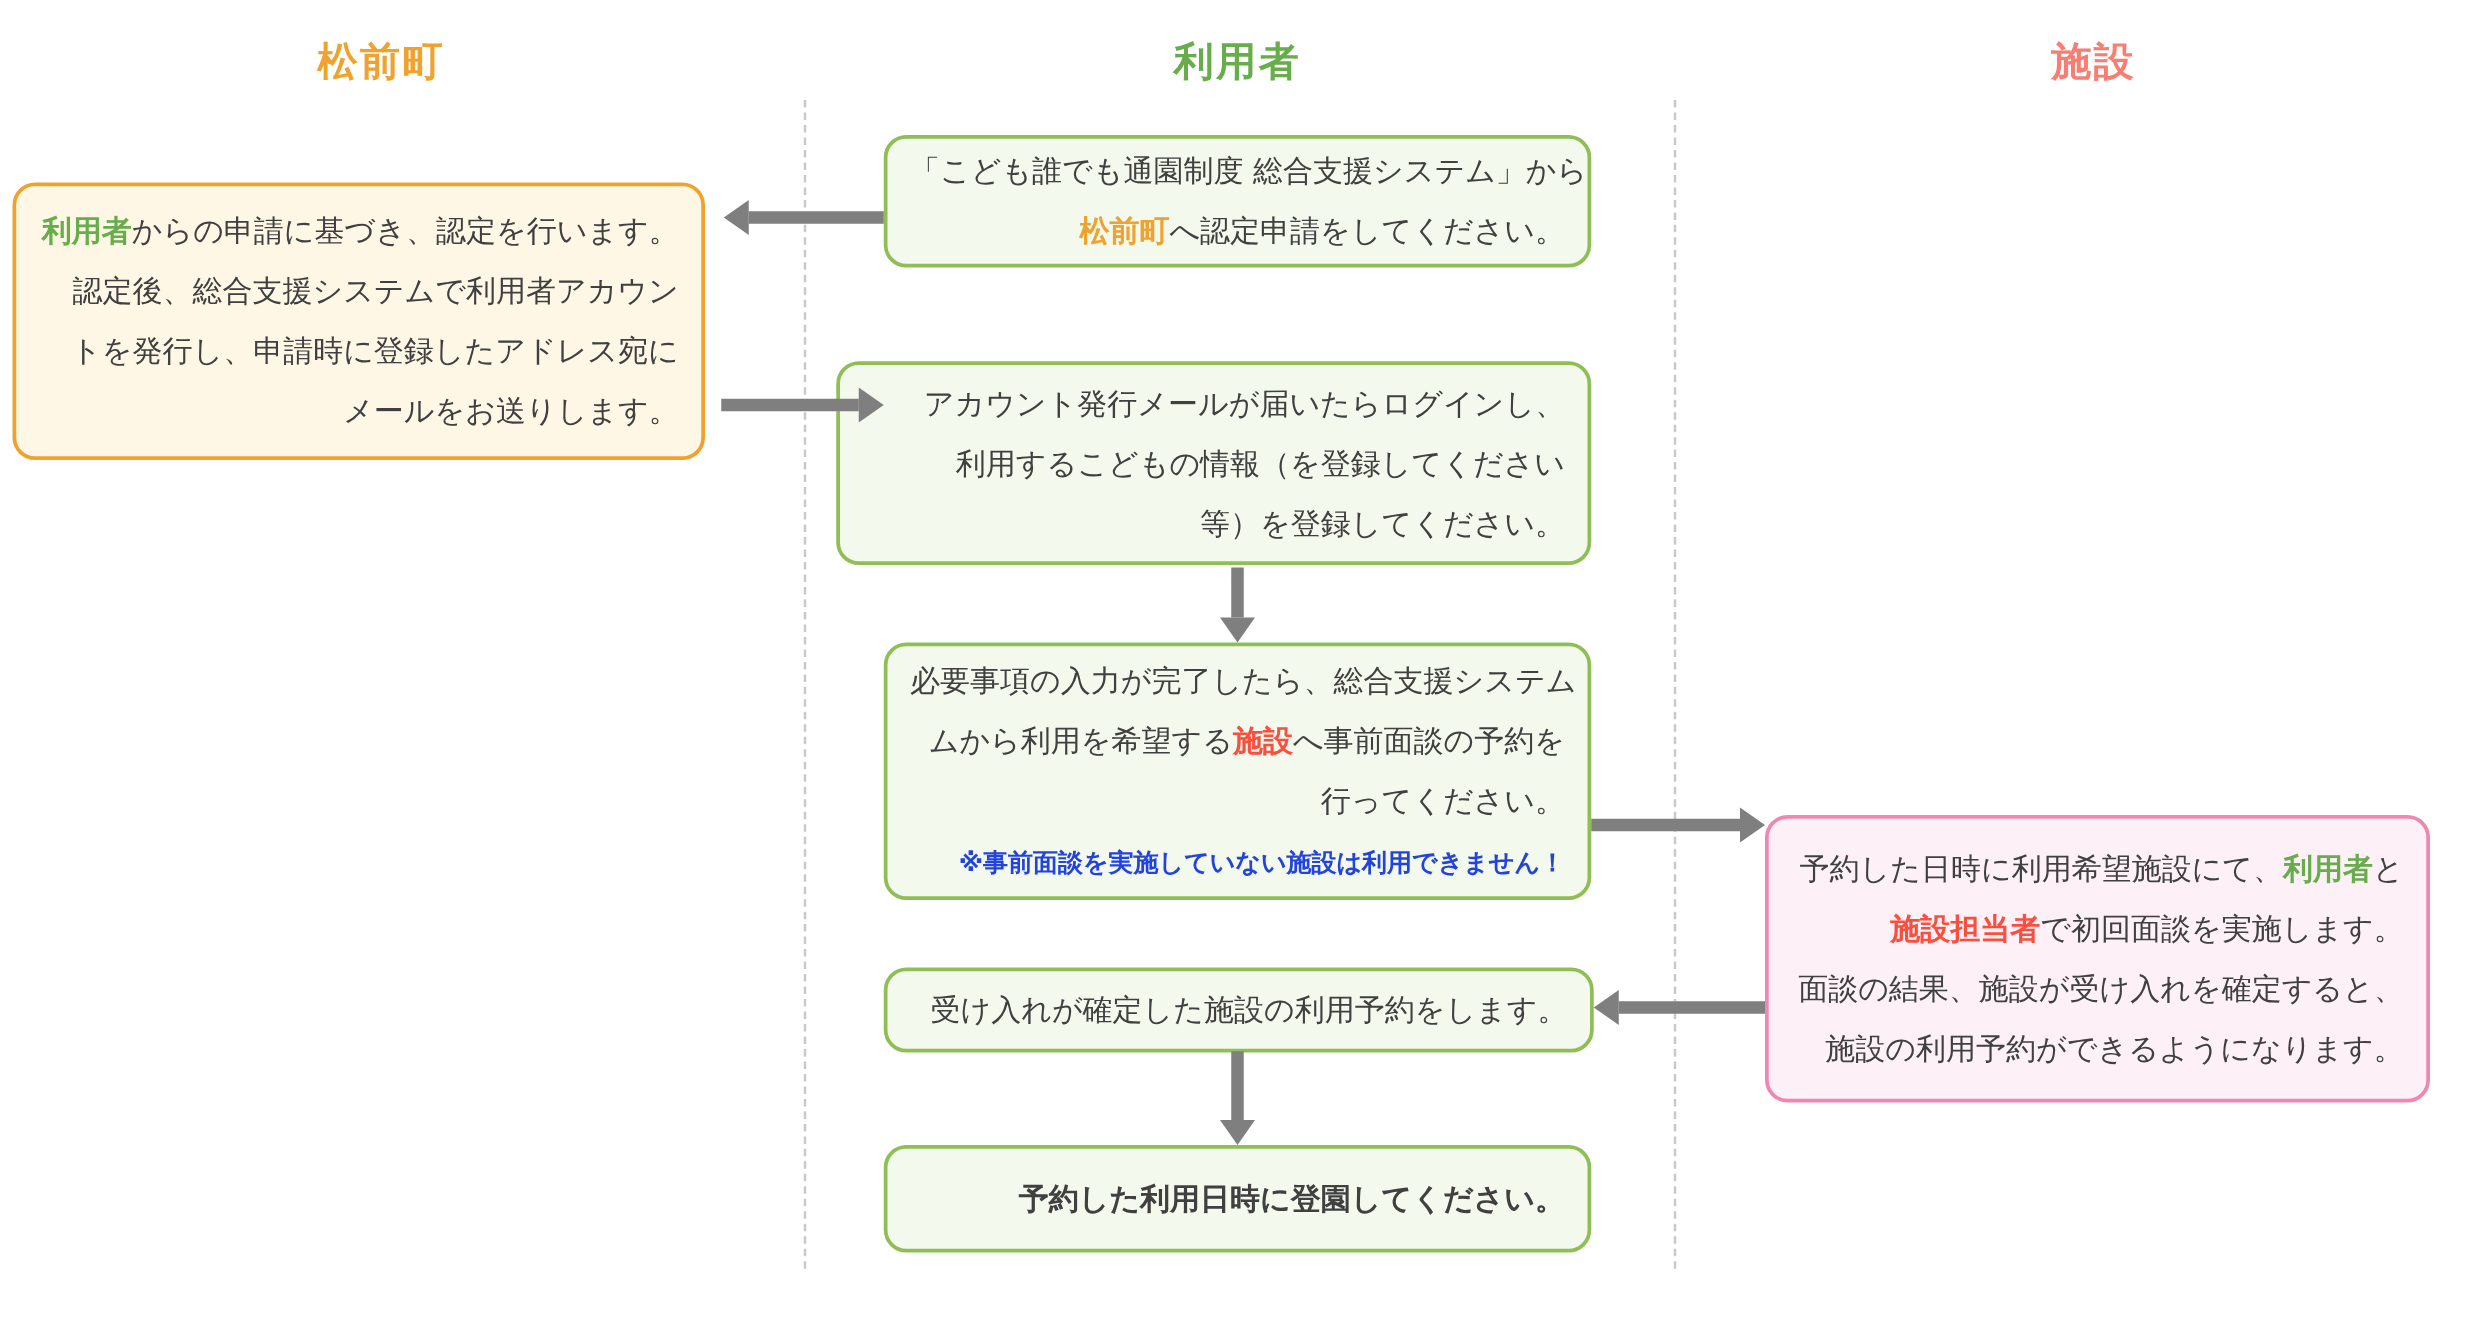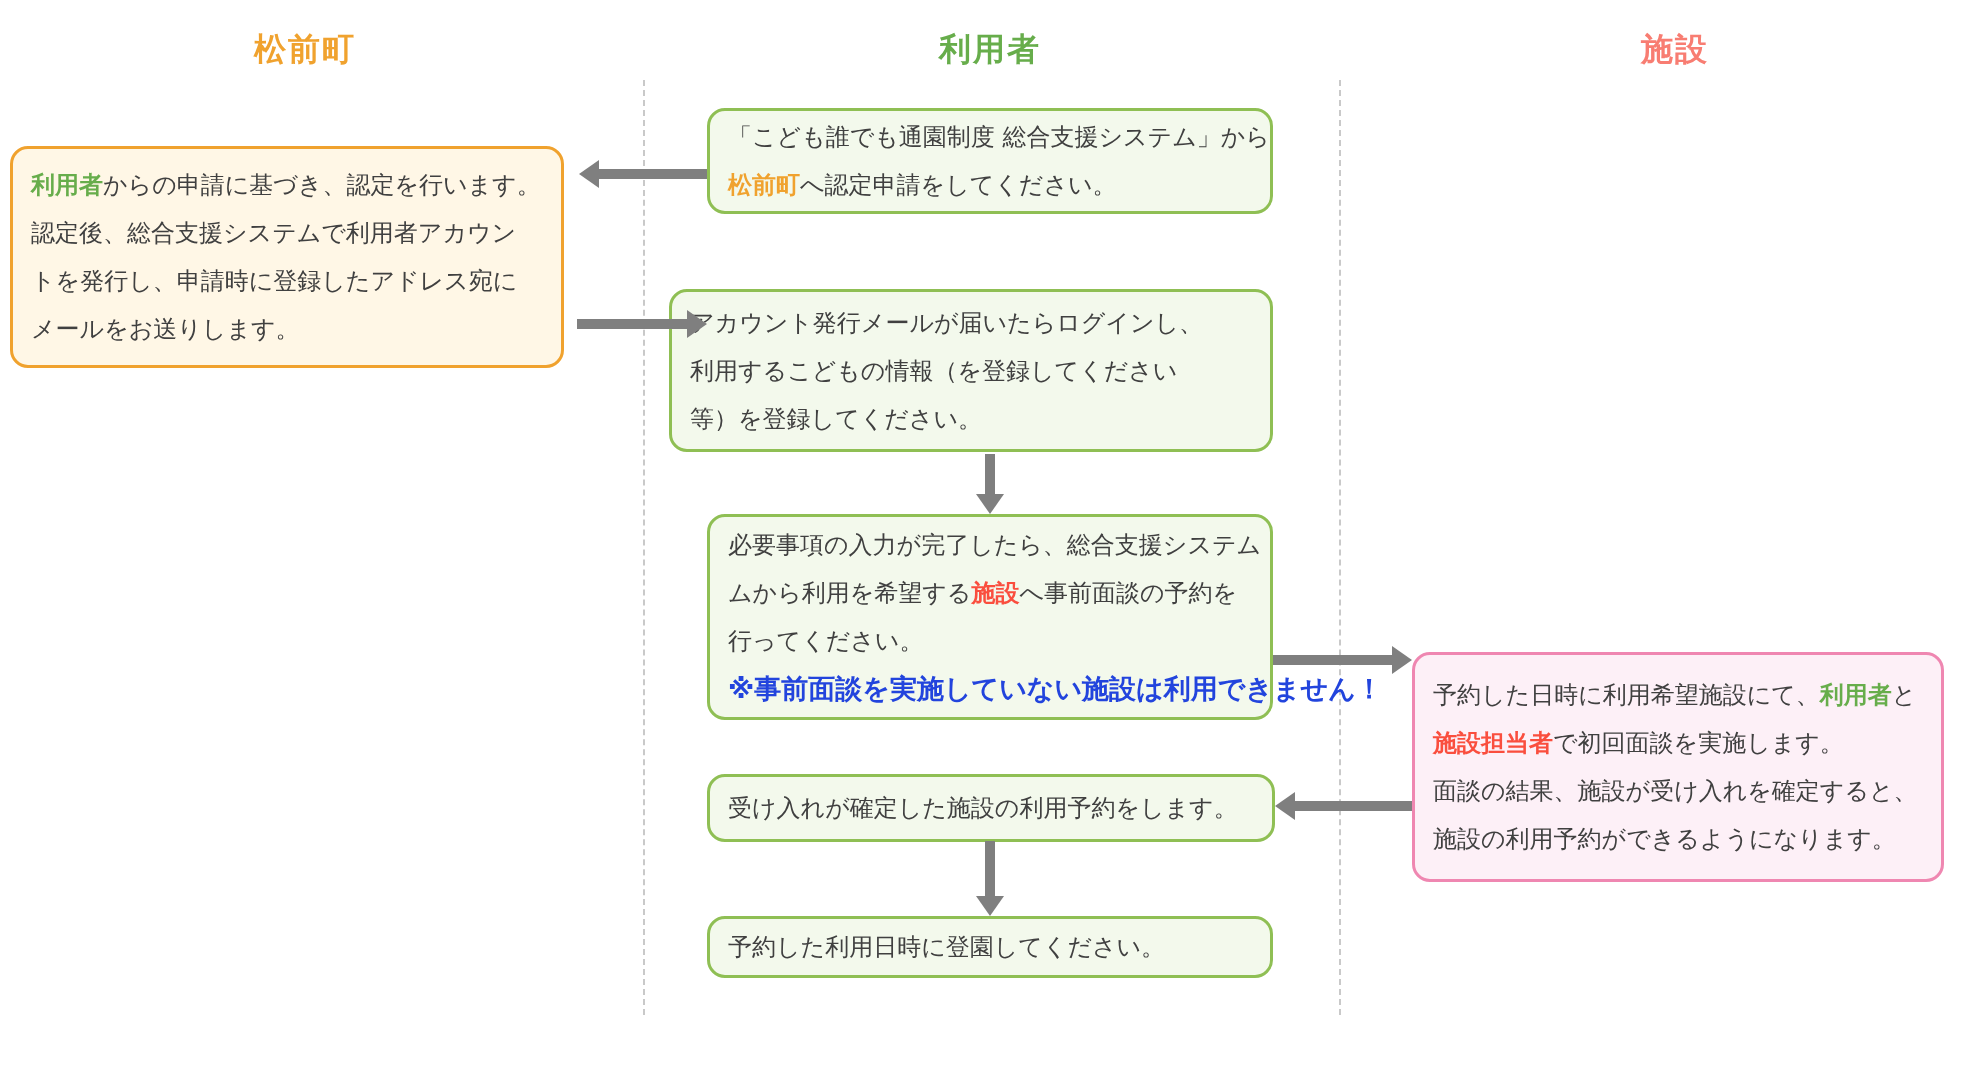--- a/index.html
+++ b/index.html
@@ -31,44 +31,44 @@
   .divider-left  { left:643px; }
   .divider-right { left:1339px; }
 
   .box {
     position:absolute;
     border-radius:18px;
     display:flex; flex-direction:column; justify-content:center;
     padding:8px 18px;
     font-size:24px;
   }
-  .tline { line-height:48px; white-space:nowrap; }
+  .tline { line-height:48px; white-space:nowrap;text-align:right; }
   .box-green  { background:var(--green-bg,#F3F9EC);  border:3px solid var(--green-border,#8FBF54); }
   .box-orange { background:var(--orange-bg,#FFF7E6); border:3px solid var(--orange-border,#F0A22E); }
   .box-pink   { background:var(--pink-bg,#FDF0F7);   border:3px solid var(--pink-border,#EF87B1); }
 
   .em-town     { color:var(--town-accent,#F0A22E);   font-weight:bold; }
   .em-user     { color:var(--user-accent,#67AD4B);   font-weight:bold; }
   .em-facility { color:var(--facility-em,#FA4E3E);   font-weight:bold; }
-  .note        { color:var(--note-blue,#2244DD);     font-weight:bold; font-size:27px; }
+  .note        { color:var(--note-blue,#2244DD);     font-weight:bold; font-size:20px; }
 
   .shaft { position:absolute; background:var(--arrow-gray,#7F7F7F); }
   .head  { position:absolute; width:0; height:0; }
   .head-left  { border-top:14px solid transparent; border-bottom:14px solid transparent; border-right:20px solid var(--arrow-gray,#7F7F7F); }
   .head-right { border-top:14px solid transparent; border-bottom:14px solid transparent; border-left:20px solid var(--arrow-gray,#7F7F7F); }
   .head-down  { border-left:14px solid transparent; border-right:14px solid transparent; border-top:20px solid var(--arrow-gray,#7F7F7F); }
 
   
   .box-apply             { left:707px;  top:108px; width:566px; height:106px; }
   .box-certify           { left:10px;   top:146px; width:554px; height:222px; }
   .box-register          { left:669px;  top:289px; width:604px; height:163px; }
   .box-interview-request { left:707px;  top:514px; width:566px; height:206px; }
   .box-interview         { left:1412px; top:652px; width:532px; height:230px; }
   .box-reserve           { left:707px;  top:774px; width:568px; height:68px; }
-  .box-attend            { left:707px;  top:916px; width:566px; height:62px; }
+  .box-attend            { left:707px;  top:916px; width:566px; height:86px;font-weight:bold; }
 
   
   .a1-shaft { left:599px;  top:169px; width:108px; height:10px; }
   .a1-head  { left:579px;  top:160px; }
   .a2-shaft { left:577px;  top:319px; width:110px; height:10px; }
   .a2-head  { left:687px;  top:310px; }
   .a3-shaft { left:985px;  top:454px; width:10px;  height:40px; }
   .a3-head  { left:976px;  top:494px; }
   .a4-shaft { left:1273px; top:655px; width:119px; height:10px; }
   .a4-head  { left:1392px; top:646px; }

